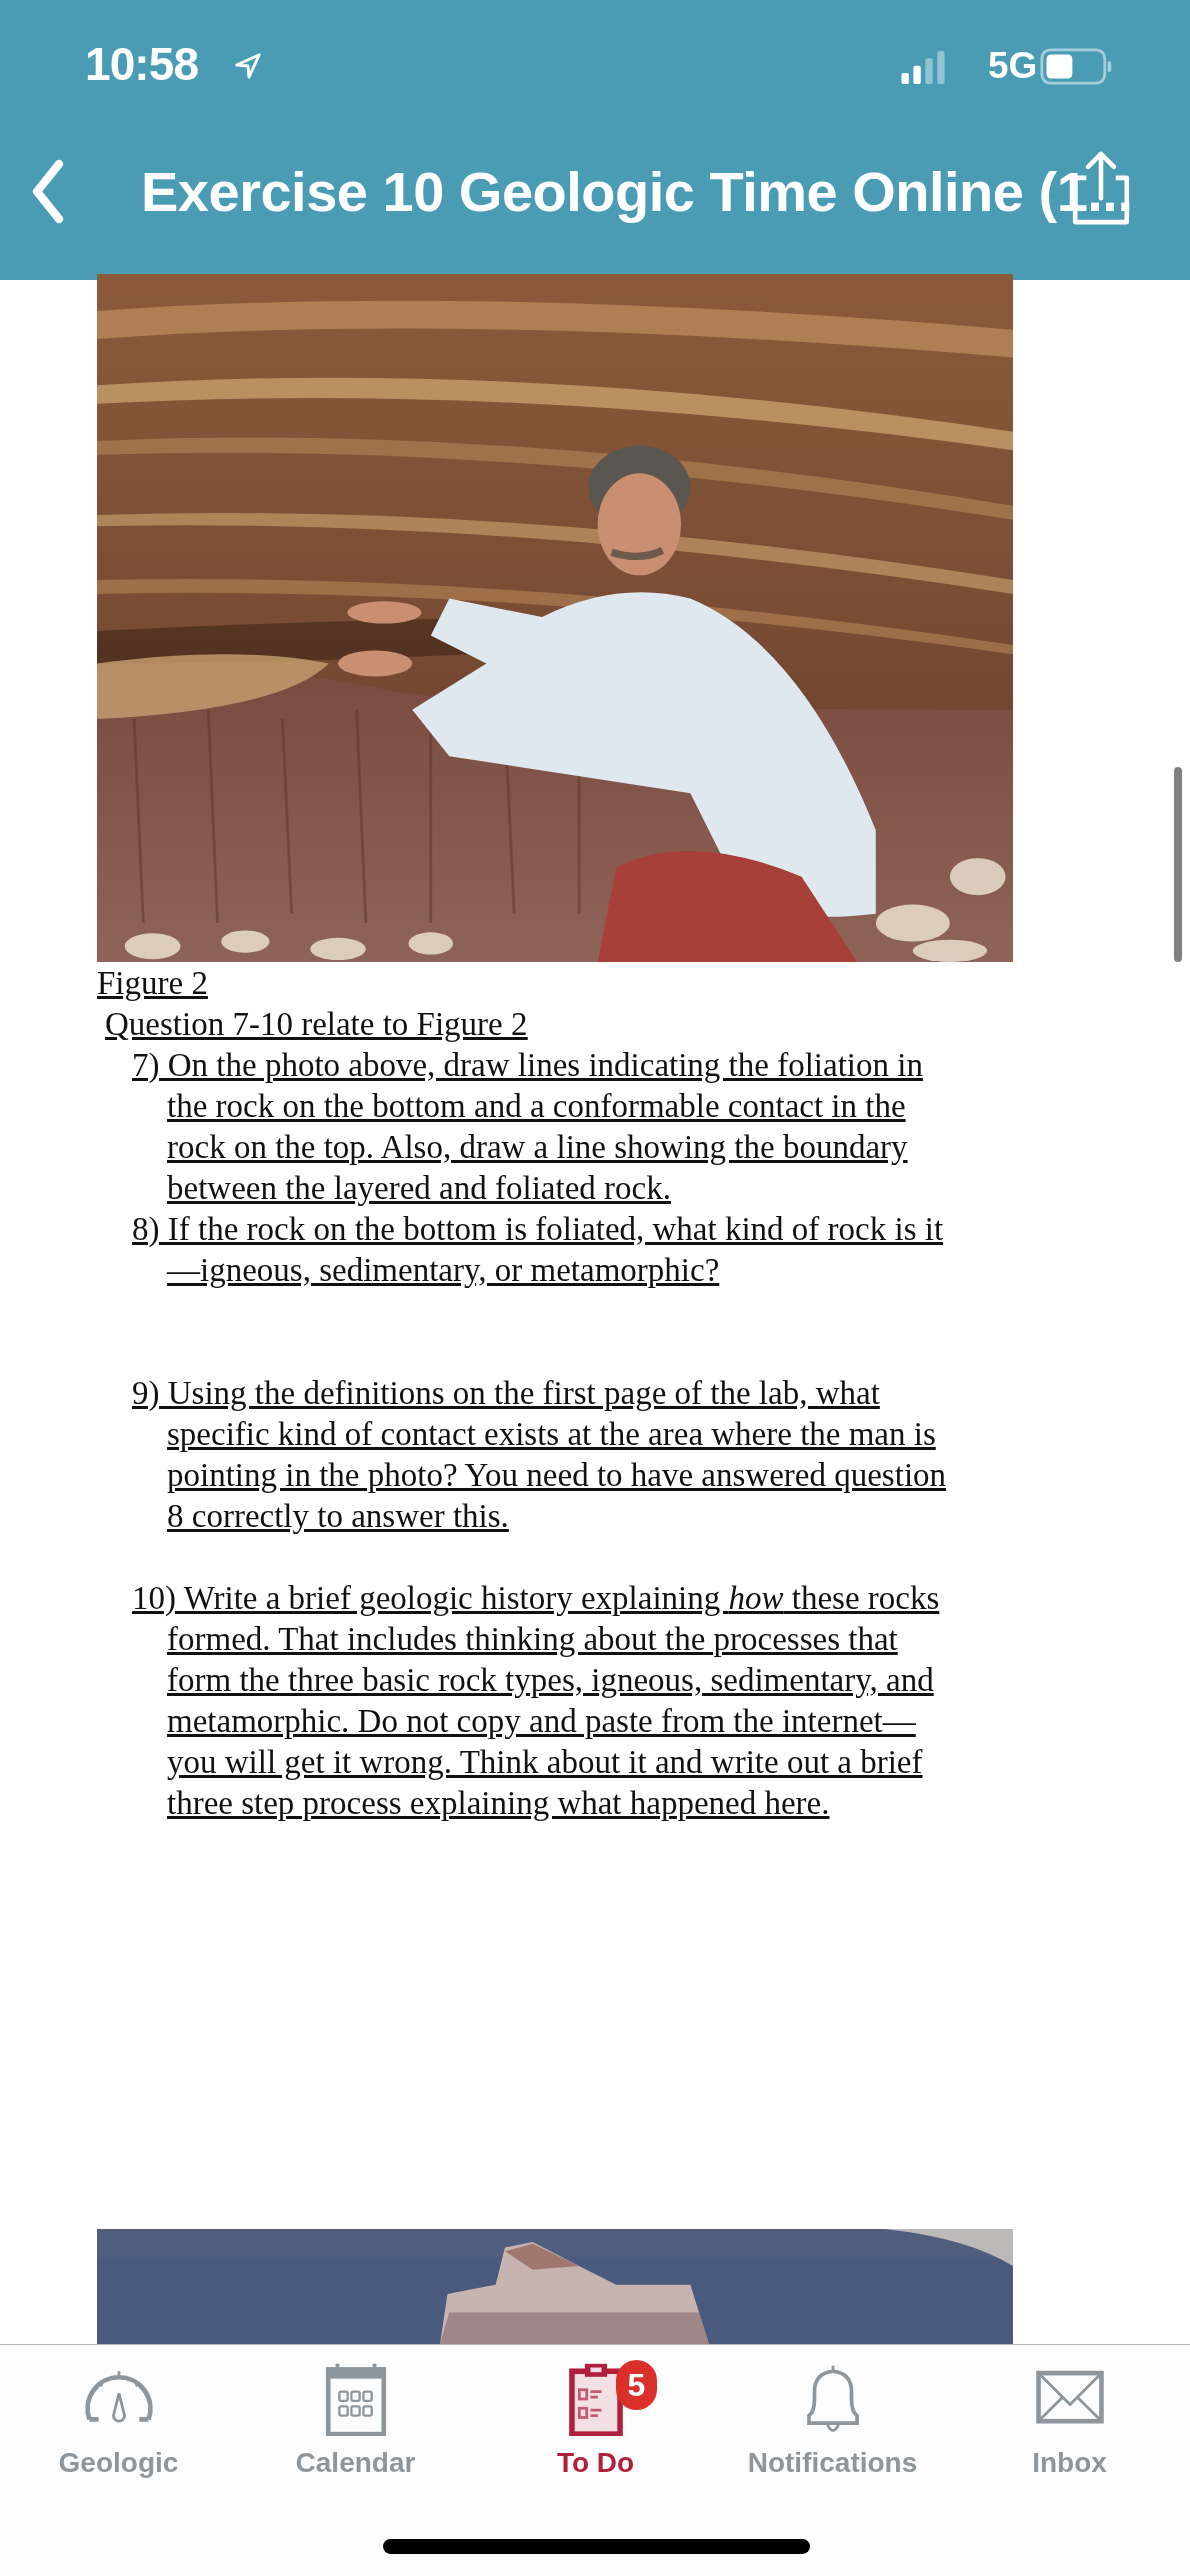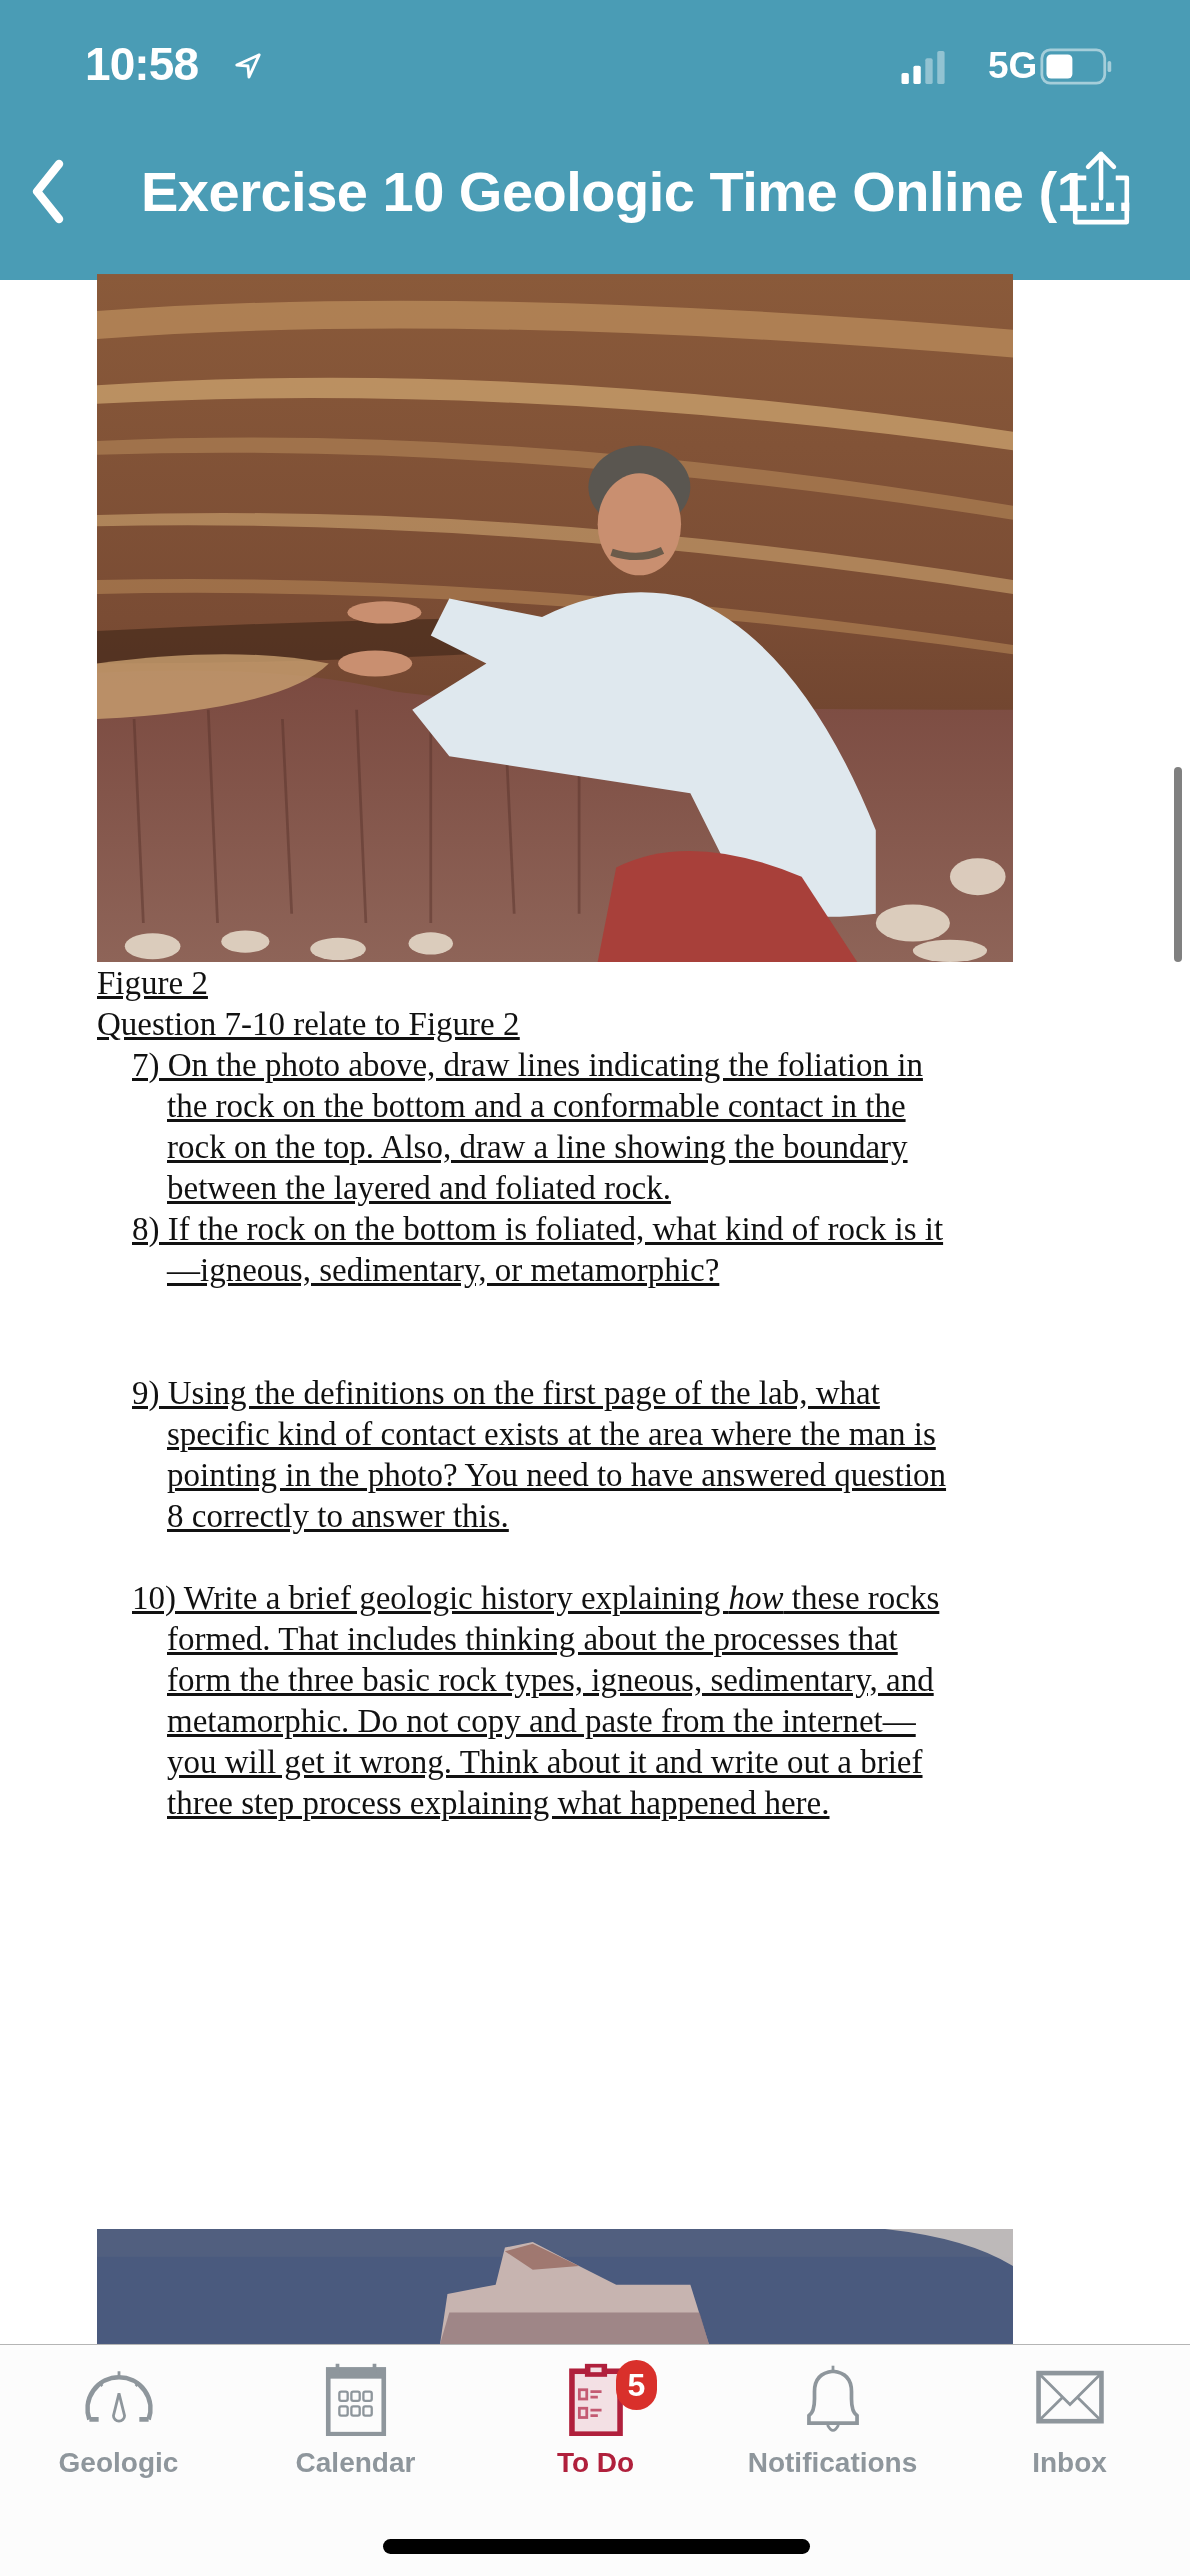--- a/index.html
+++ b/index.html
@@ -15,21 +15,21 @@
   .battery { position: absolute; left: 1040px; top: 48px; width: 74px; height: 37px; }
   .back-btn { position: absolute; left: 26px; top: 158px; width: 46px; height: 67px; }
   .title { position: absolute; left: 141px; top: 159px; font-size: 56px; font-weight: bold; white-space: nowrap; letter-spacing: -0.5px; }
   .share-btn { position: absolute; left: 1066px; top: 150px; width: 70px; height: 76px; }
 
   
   .photo { position: absolute; left: 97px; top: 274px; width: 916px; height: 688px; overflow: hidden; }
   .photo svg { display: block; }
   .doc { position: absolute; left: 97px; top: 963px; width: 927px; font-family: "Liberation Serif", serif; font-size: 33px; line-height: 41px; color: #111; text-decoration: underline; }
   .doc .line { white-space: nowrap; }
-  .doc .u { text-decoration: underline; }
+  .doc .u { text-decoration: underline; margin-left: 8px; }
   .q { padding-left: 35px; }
   .q .cont { padding-left: 35px; }
   .gap1 { height: 82px; }
   .gap2 { height: 41px; }
 
   .photo2 { position: absolute; left: 97px; top: 2229px; width: 916px; height: 115px; overflow: hidden; }
 
   .scrollbar { position: absolute; left: 1174px; top: 767px; width: 8.3px; height: 195px; border-radius: 4.6px; background: #808080; }
 
   

